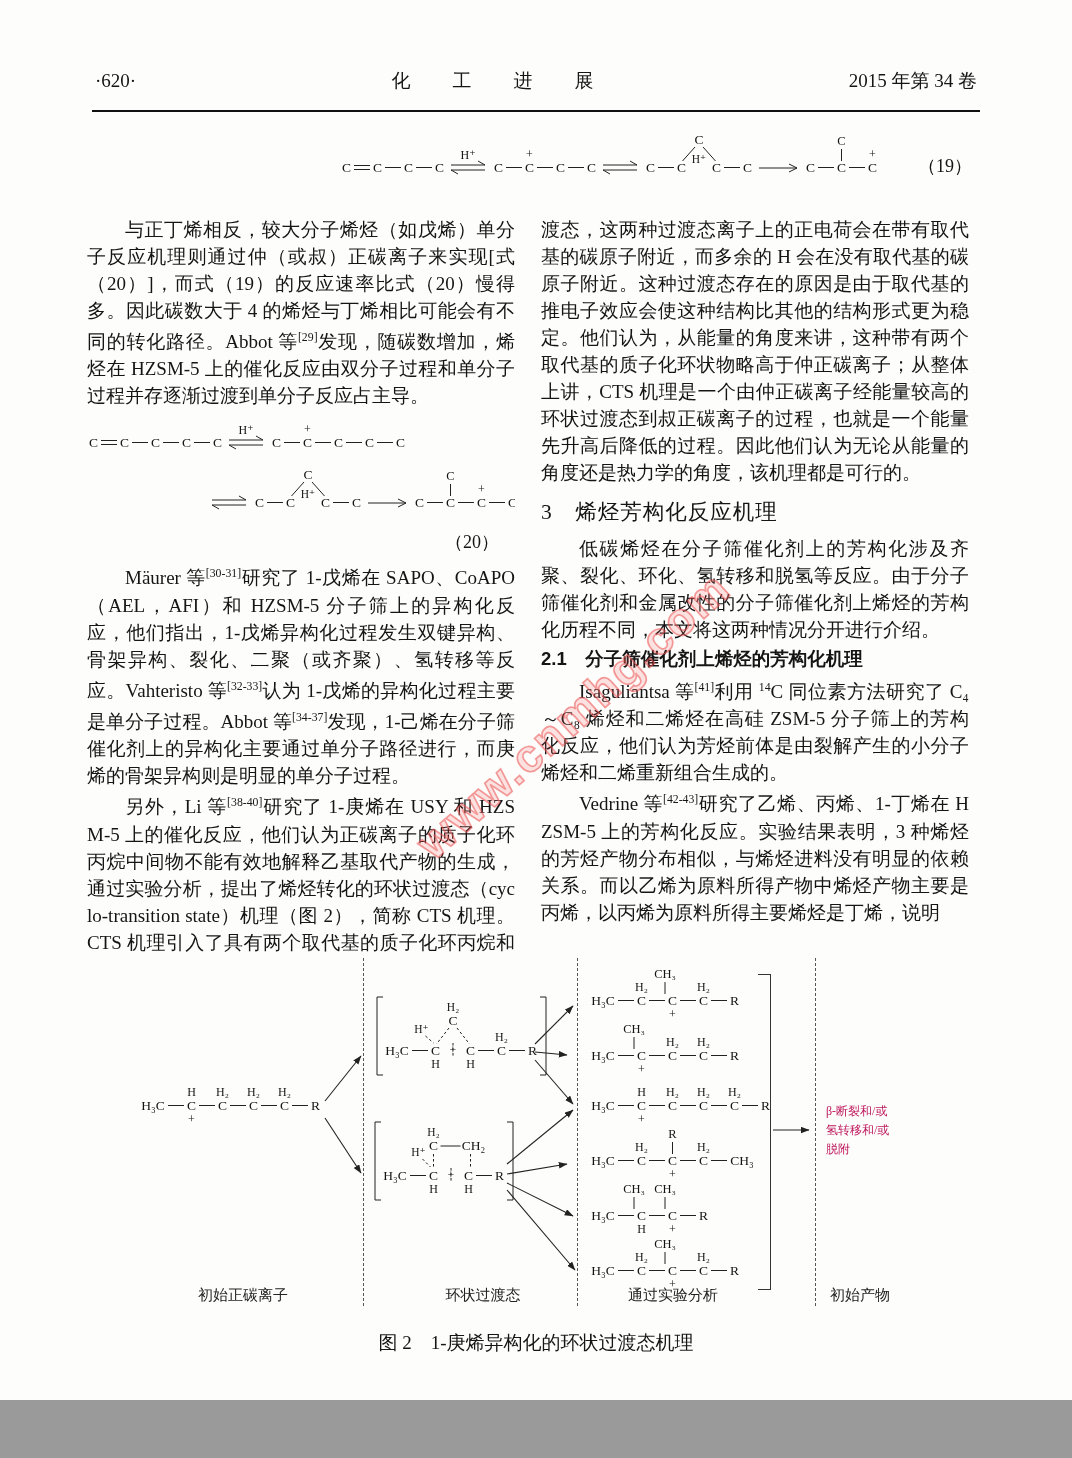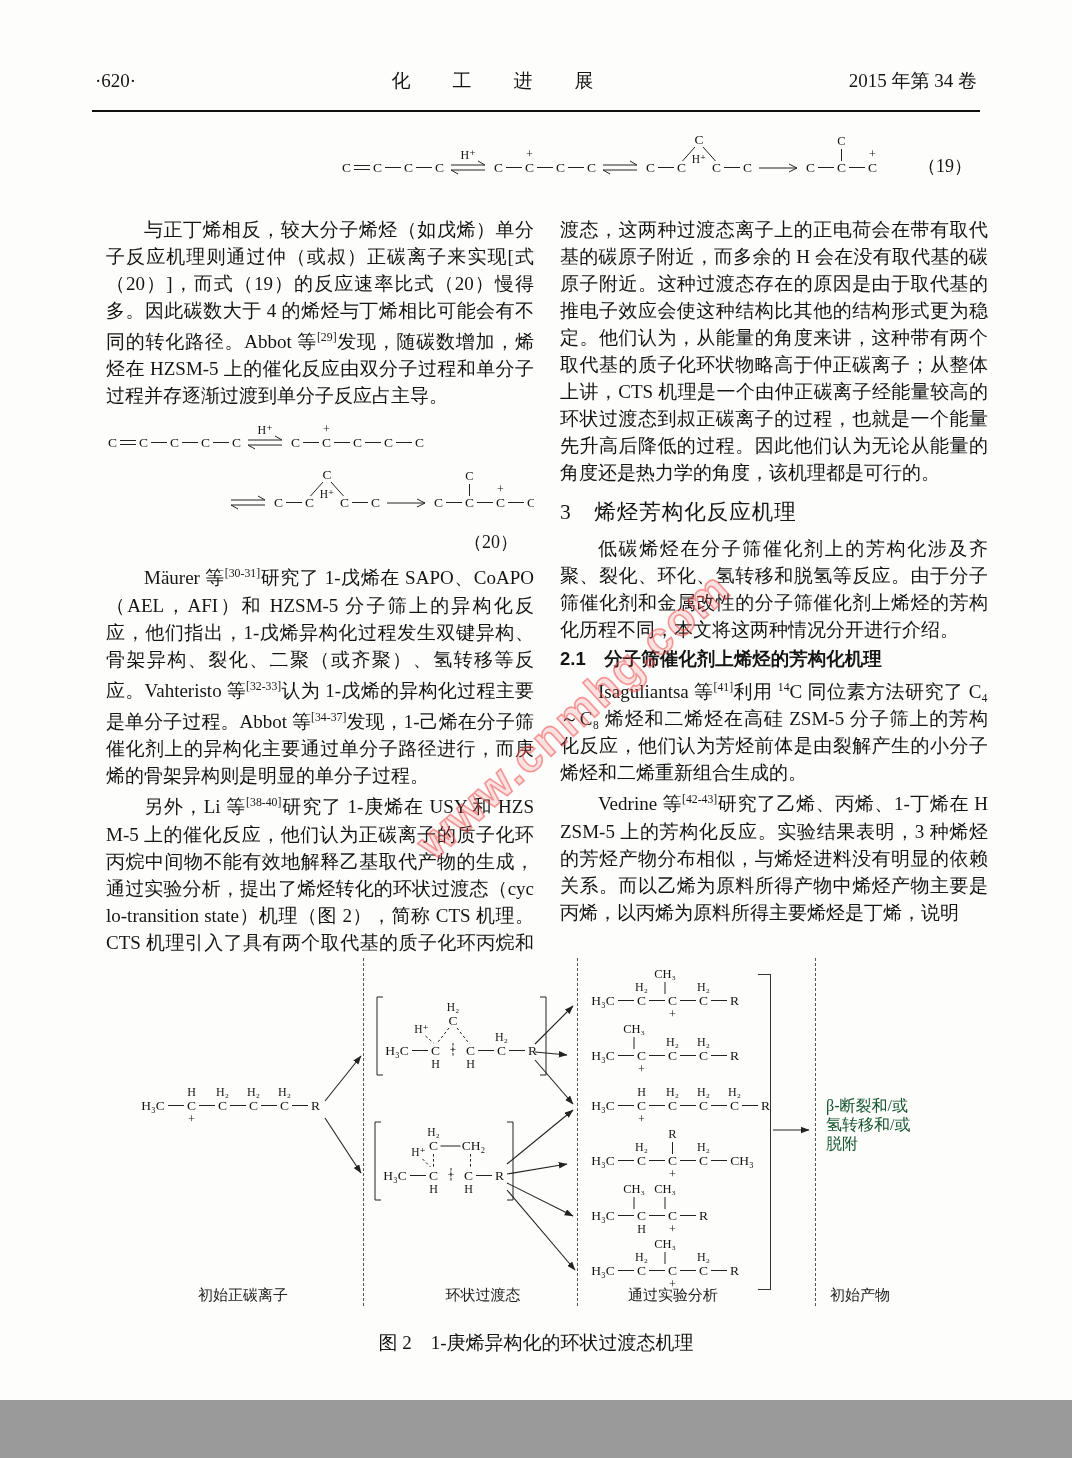--- a/index.html
+++ b/index.html
@@ -7,39 +7,39 @@
         overflow:hidden;font-family:"Liberation Serif","DejaVu Serif",serif;color:#151515;}
   
   .header{position:absolute;top:68px;left:95px;width:882px;display:flex;
           justify-content:space-between;align-items:baseline;font-size:19px;}
   .journal{letter-spacing:42px;margin-right:-42px;}
   .rule{position:absolute;top:110px;left:92px;width:888px;border-top:2.6px solid #101010;}
   
   .eq19{position:absolute;top:128px;left:340px;}
   .eq19 .eqnum{position:absolute;left:578px;top:26px;font-size:18px;}
   
-  .cols{position:absolute;top:216px;left:106px;width:882px;height:740px;display:flex;gap:26px;}
+  .cols{position:absolute;top:216px;left:87px;width:882px;height:740px;display:flex;gap:26px;}
   .col{flex:1;min-width:0;font-size:19px;line-height:27px;text-align:justify;word-break:break-all;overflow:hidden;}
   .p{text-indent:2em;margin:0;}
   .p sup{font-size:0.62em;}
   .noindent{text-indent:0;}
   .h2{font-size:21.5px;margin:13px 0 9px;text-indent:0;font-weight:400;letter-spacing:1px;}
   .h3{font-family:"Liberation Sans","DejaVu Sans",sans-serif;font-weight:700;font-size:18.5px;
       margin:2px 0 2px;text-indent:0;text-align:left;}
   .eq20{margin:6px 0 4px;}
   .eq20 .l2{margin-left:116px;margin-top:-4px;}
   .eq20 .eqnum{display:block;text-align:right;padding-right:16px;font-size:18px;margin-top:-8px;}
   
   .figure{position:absolute;top:958px;left:95px;width:882px;height:352px;}
   .fig-item{position:absolute;}
   .sep{position:absolute;top:0;height:348px;border-left:1.6px dashed #555;}
   .zl{position:absolute;top:328px;transform:translateX(-50%);font-size:15px;white-space:nowrap;color:#222;}
   .big-bracket{position:absolute;left:663px;top:16px;width:12px;height:314px;
                border-top:1.7px solid #333;border-bottom:1.7px solid #333;border-right:1.7px solid #333;}
-  .beta{position:absolute;left:731px;top:138px;font-size:16px;line-height:19px;color:#14532d;}
+  .beta{position:absolute;left:731px;top:144px;font-size:12px;line-height:19px;color:#be185d;}
   .overlay{position:absolute;left:0;top:0;pointer-events:none;}
   .fig-caption{position:absolute;top:1330px;left:0;width:1072px;text-align:center;font-size:19px;}
   svg{overflow:visible;display:block;}
   svg text{fill:#141414;}
   
   .wm{position:absolute;font-family:"Liberation Sans","DejaVu Sans",sans-serif;font-weight:700;
       font-size:46px;letter-spacing:2px;color:rgba(240,85,85,0.16);
       -webkit-text-stroke:1.7px rgba(235,80,80,0.55);transform:rotate(-42deg);white-space:nowrap;}
   .wm1{left:358px;top:688px;width:430px;text-align:center;}
   .wm2{left:962px;top:1398px;}

